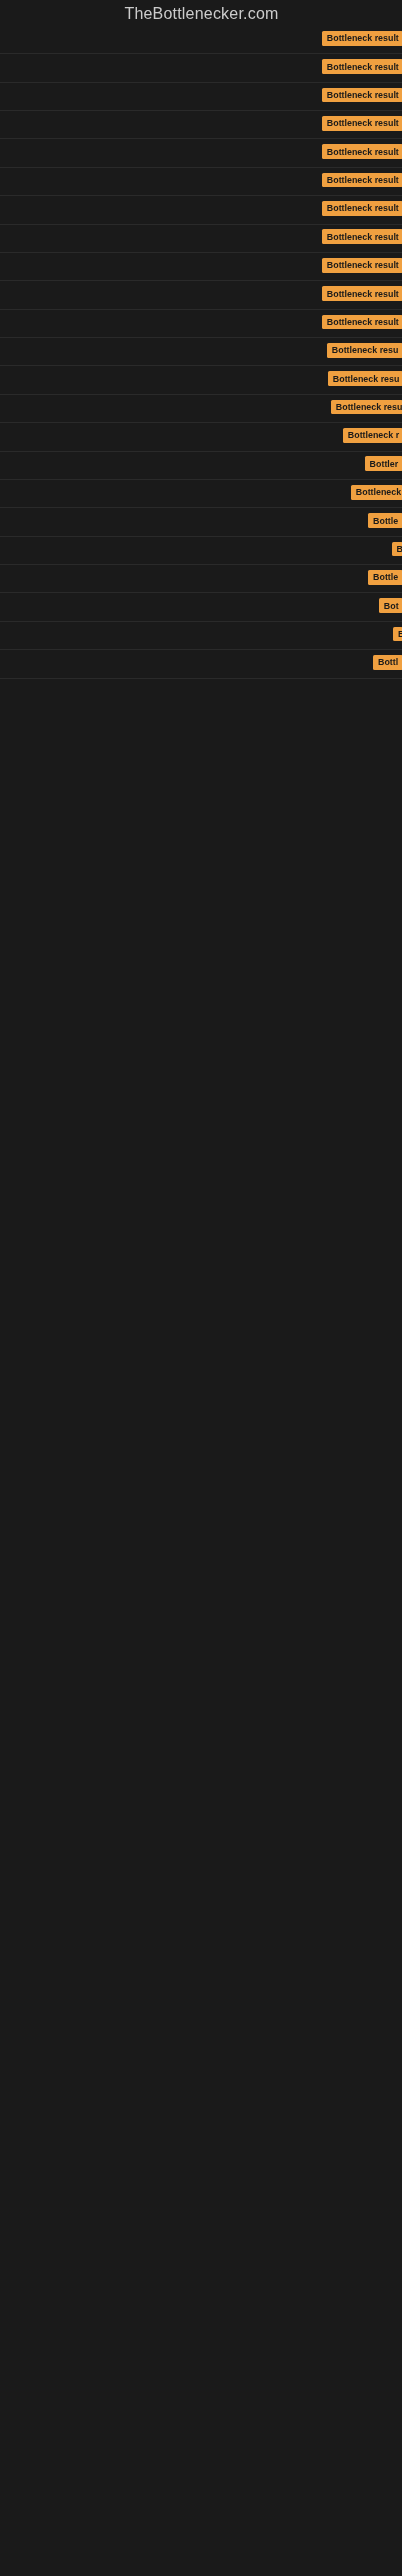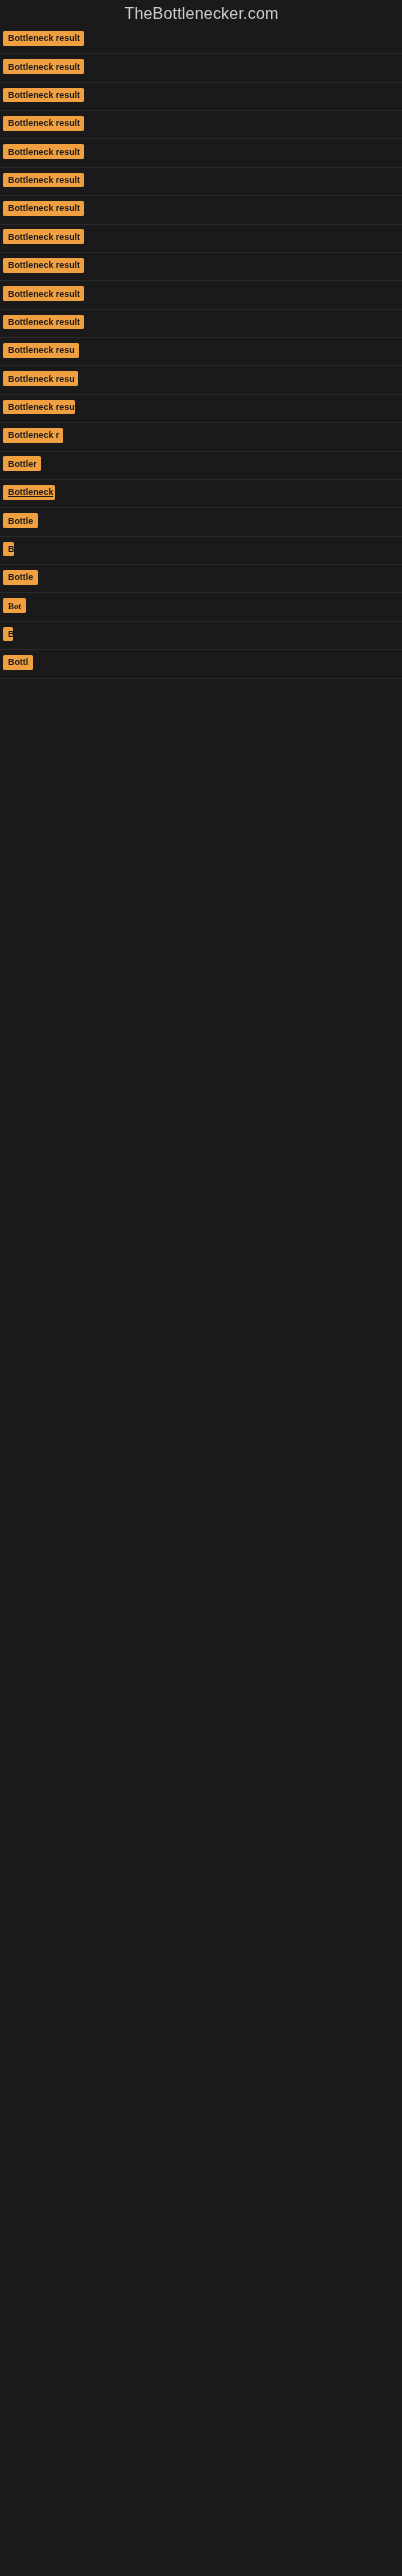--- a/index.html
+++ b/index.html
@@ -32,20 +32,21 @@
       font-weight: bold;
       padding: 2.4px 4.8px;
       border-radius: 1.6px;
       white-space: nowrap;
       overflow: hidden;
     }
 
     .row {
       padding: 4.8px 0 4.8px 3.2px;
       border-bottom: 0.8px solid #2a2a2a;
+      text-align: right;
     }
   </style>
 </head>
 <body>
 
 <div class="site-title">TheBottlenecker.com</div>
 
 <div id="badge-rows">
     <div class="row"><span class="bottleneck-badge" style="max-width: 81px;">Bottleneck result</span></div>
     <div class="row"><span class="bottleneck-badge" style="max-width: 81px;">Bottleneck result</span></div>
@@ -56,21 +57,21 @@
     <div class="row"><span class="bottleneck-badge" style="max-width: 81px;">Bottleneck result</span></div>
     <div class="row"><span class="bottleneck-badge" style="max-width: 81px;">Bottleneck result</span></div>
     <div class="row"><span class="bottleneck-badge" style="max-width: 81px;">Bottleneck result</span></div>
     <div class="row"><span class="bottleneck-badge" style="max-width: 81px;">Bottleneck result</span></div>
     <div class="row"><span class="bottleneck-badge" style="max-width: 81px;">Bottleneck result</span></div>
     <div class="row"><span class="bottleneck-badge" style="max-width: 76px;">Bottleneck resu</span></div>
     <div class="row"><span class="bottleneck-badge" style="max-width: 75px;">Bottleneck resu</span></div>
     <div class="row"><span class="bottleneck-badge" style="max-width: 72px;">Bottleneck resu</span></div>
     <div class="row"><span class="bottleneck-badge" style="max-width: 60px;">Bottleneck r</span></div>
     <div class="row"><span class="bottleneck-badge" style="max-width: 42px;">Bottler</span></div>
-    <div class="row"><span class="bottleneck-badge" style="max-width: 52px; text-decoration: underline;">Bottleneck</span></div>
+    <div class="row"><span class="bottleneck-badge" style="max-width: 52px;">Bottleneck</span></div>
     <div class="row"><span class="bottleneck-badge" style="max-width: 39px;">Bottle</span></div>
     <div class="row"><span class="bottleneck-badge" style="max-width: 11.3px;">B</span></div>
     <div class="row"><span class="bottleneck-badge" style="max-width: 39px;">Bottle</span></div>
-    <div class="row"><span class="bottleneck-badge" style="max-width: 24px; font-family: Liberation Serif, serif;">Bot</span></div>
+    <div class="row"><span class="bottleneck-badge" style="max-width: 24px;">Bot</span></div>
     <div class="row"><span class="bottleneck-badge" style="max-width: 9.7px;">B</span></div>
     <div class="row"><span class="bottleneck-badge" style="max-width: 34px;">Bottl</span></div>
   </div>
 
 
 </body></html>

